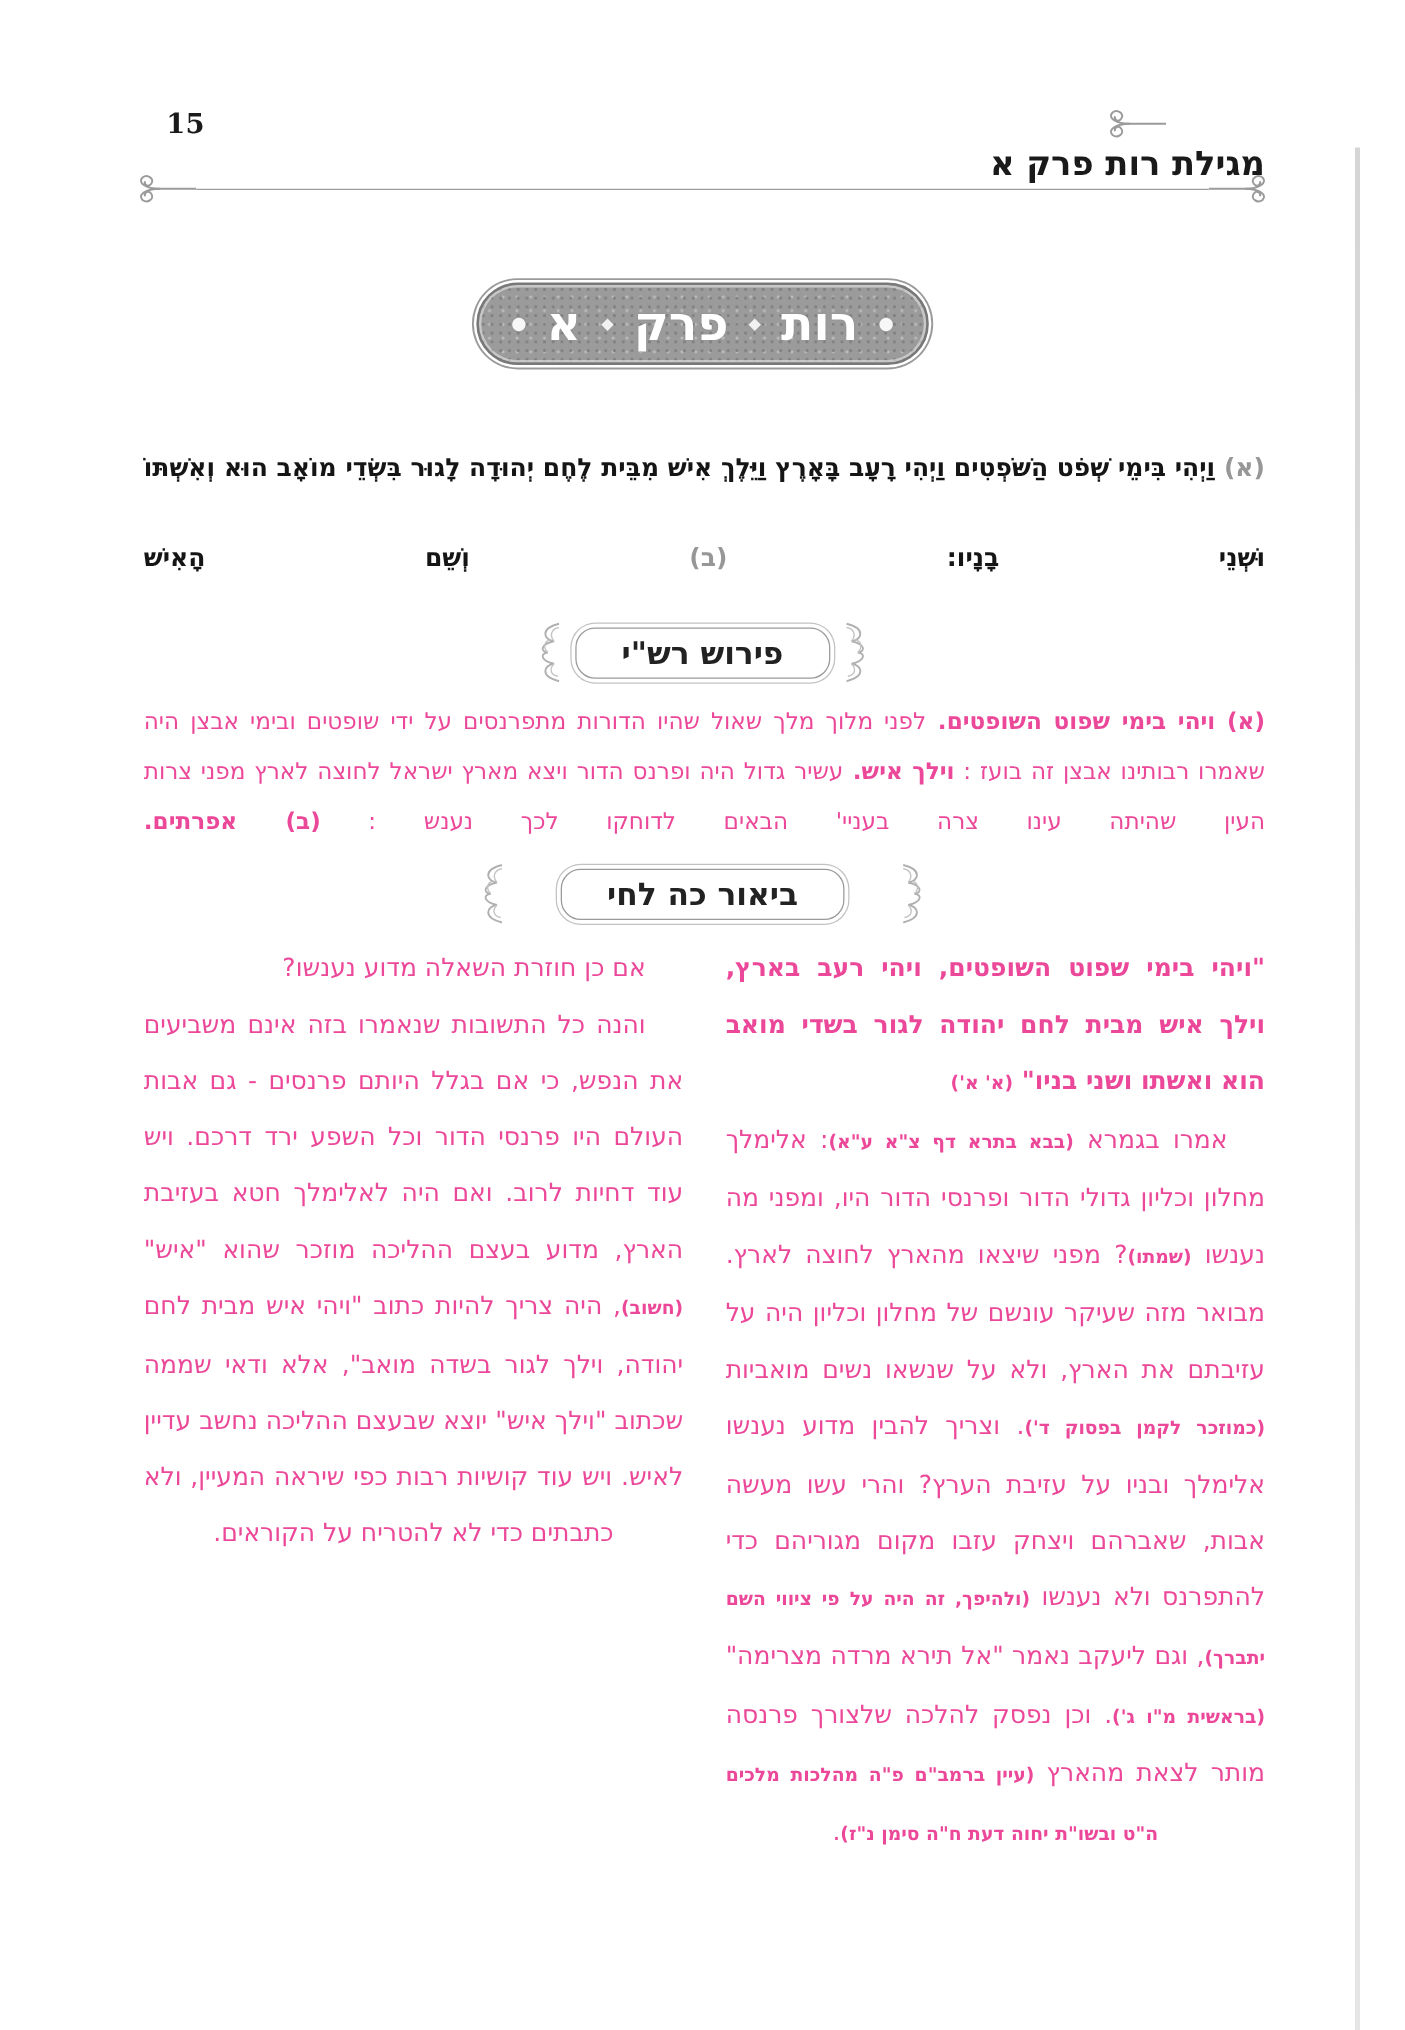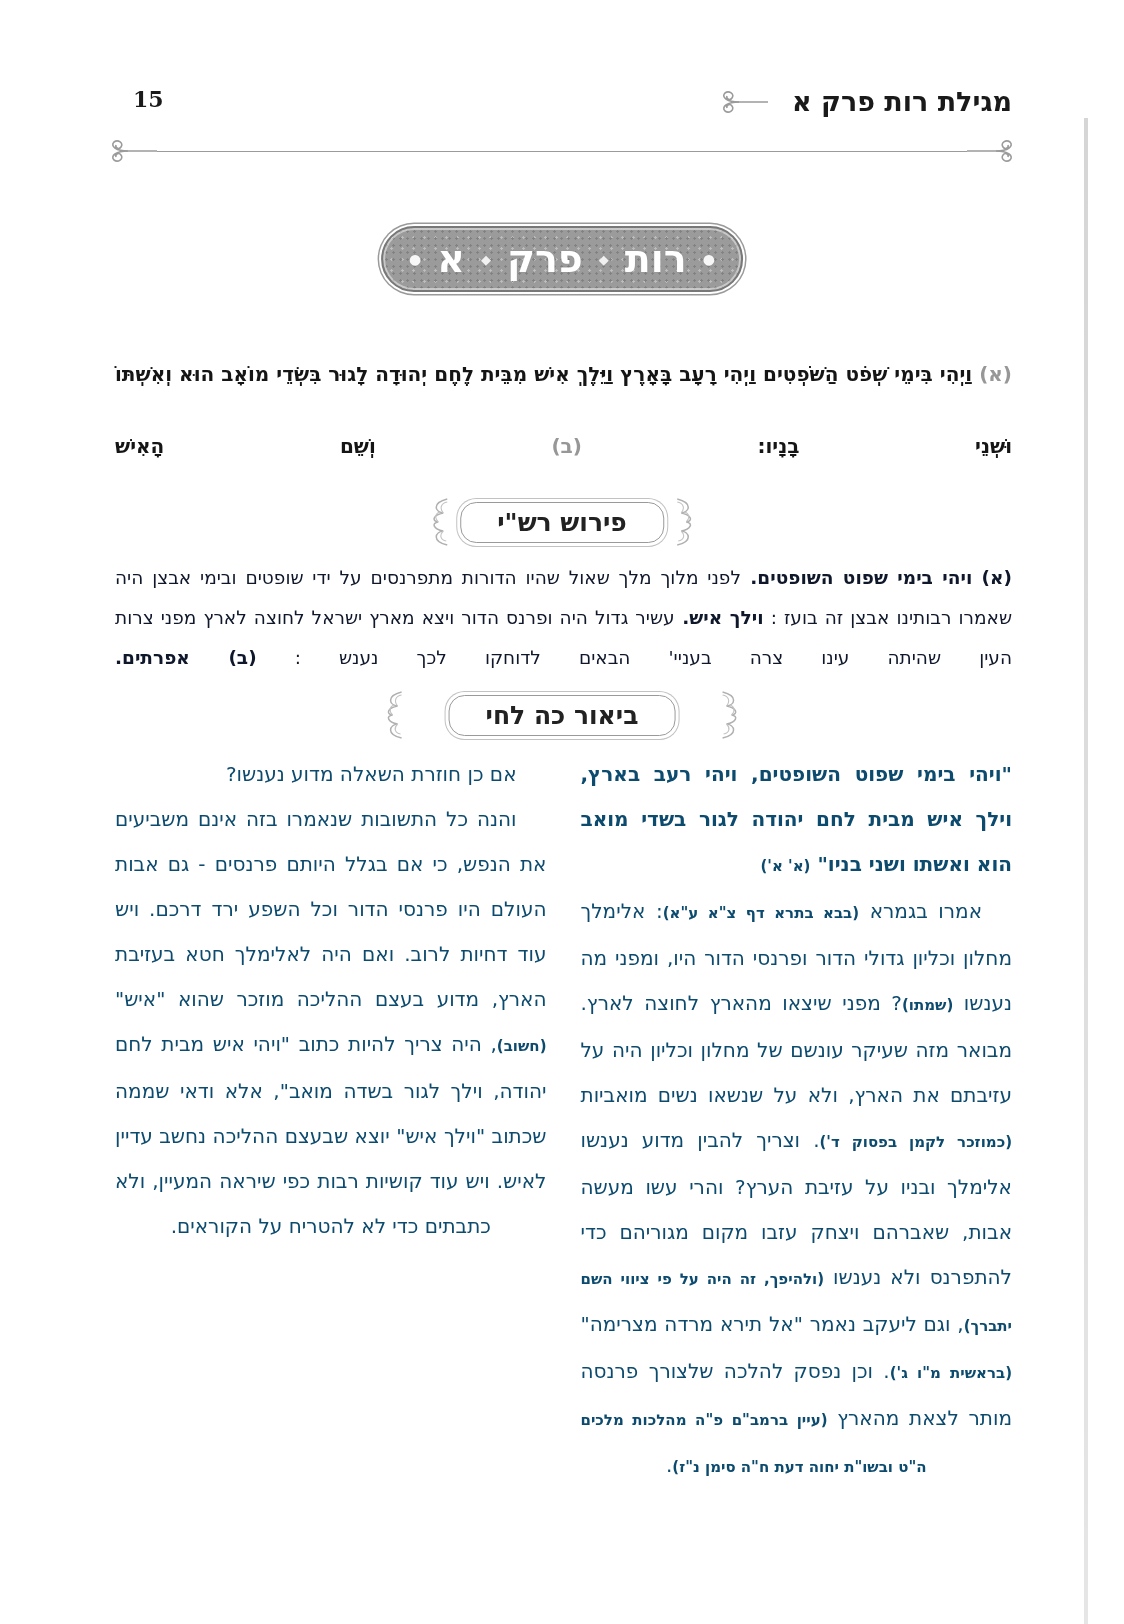--- a/index.html
+++ b/index.html
@@ -9,21 +9,21 @@
     font-family:"DejaVu Sans", sans-serif;
   }
   
   .scan-line{position:absolute; top:118px; bottom:0; right:36px; width:4px;
     background:linear-gradient(#bfbfbf,#d8d8d8); opacity:.65;}
 
   
   .header{position:absolute; top:86px; left:133px; right:112px;
     display:flex; justify-content:space-between; align-items:flex-start; direction:ltr;}
   .page-num{font-family:"DejaVu Serif", serif; font-size:22px; font-weight:700;}
-  .head-right{display:flex; align-items:center; gap:24px;}
+  .head-right{display:flex; align-items:center; gap:4px;flex-direction:column;}
   .head-title{font-size:27px; font-weight:700; direction:rtl;}
 
   
   .divider{position:absolute; top:138px; left:95px; right:95px; height:26px;
     display:flex; align-items:center;}
   .rule{flex:1; border-top:1.5px solid #9b9b9b; height:0; margin-top:1px;}
   .mirror{transform:scaleX(-1);}
 
   
   .plaque{
@@ -59,30 +59,30 @@
   .badge-box{
     background:#fff; border:1.5px solid #9a9a9a; border-radius:16px;
     box-shadow:0 0 0 3px #ffffff, 0 0 0 4px #c2c2c2;
     padding:5px 36px; font-size:25px; font-weight:700; direction:rtl; color:#222;
   }
 
   
   .rashi-text{
     position:absolute; top:558px; left:115px; right:112px;
     direction:rtl; text-align:justify; text-align-last:justify;
-    font-size:18.5px; line-height:40px; color:#0f172a;
+    font-size:18.5px; line-height:40px; color:#ec4899;
   }
 
   
   .columns{
     position:absolute; top:752px; left:115px; right:112px;
     display:flex; gap:34px; direction:rtl;
   }
   .col{flex:1; direction:rtl; text-align:justify;
-    font-size:20px; line-height:45px; color:#0c4a6e;}
+    font-size:20px; line-height:45px; color:#ec4899;}
   .col p{margin:0;}
   .indent{text-indent:30px;}
   .center-last{text-align-last:center;}
   .quote-par{font-weight:700;}
   .b{font-weight:700;}
   .small{font-size:15px; font-weight:700;}
   svg.orn{flex:none;}
 </style>
 </head>
 <body>

